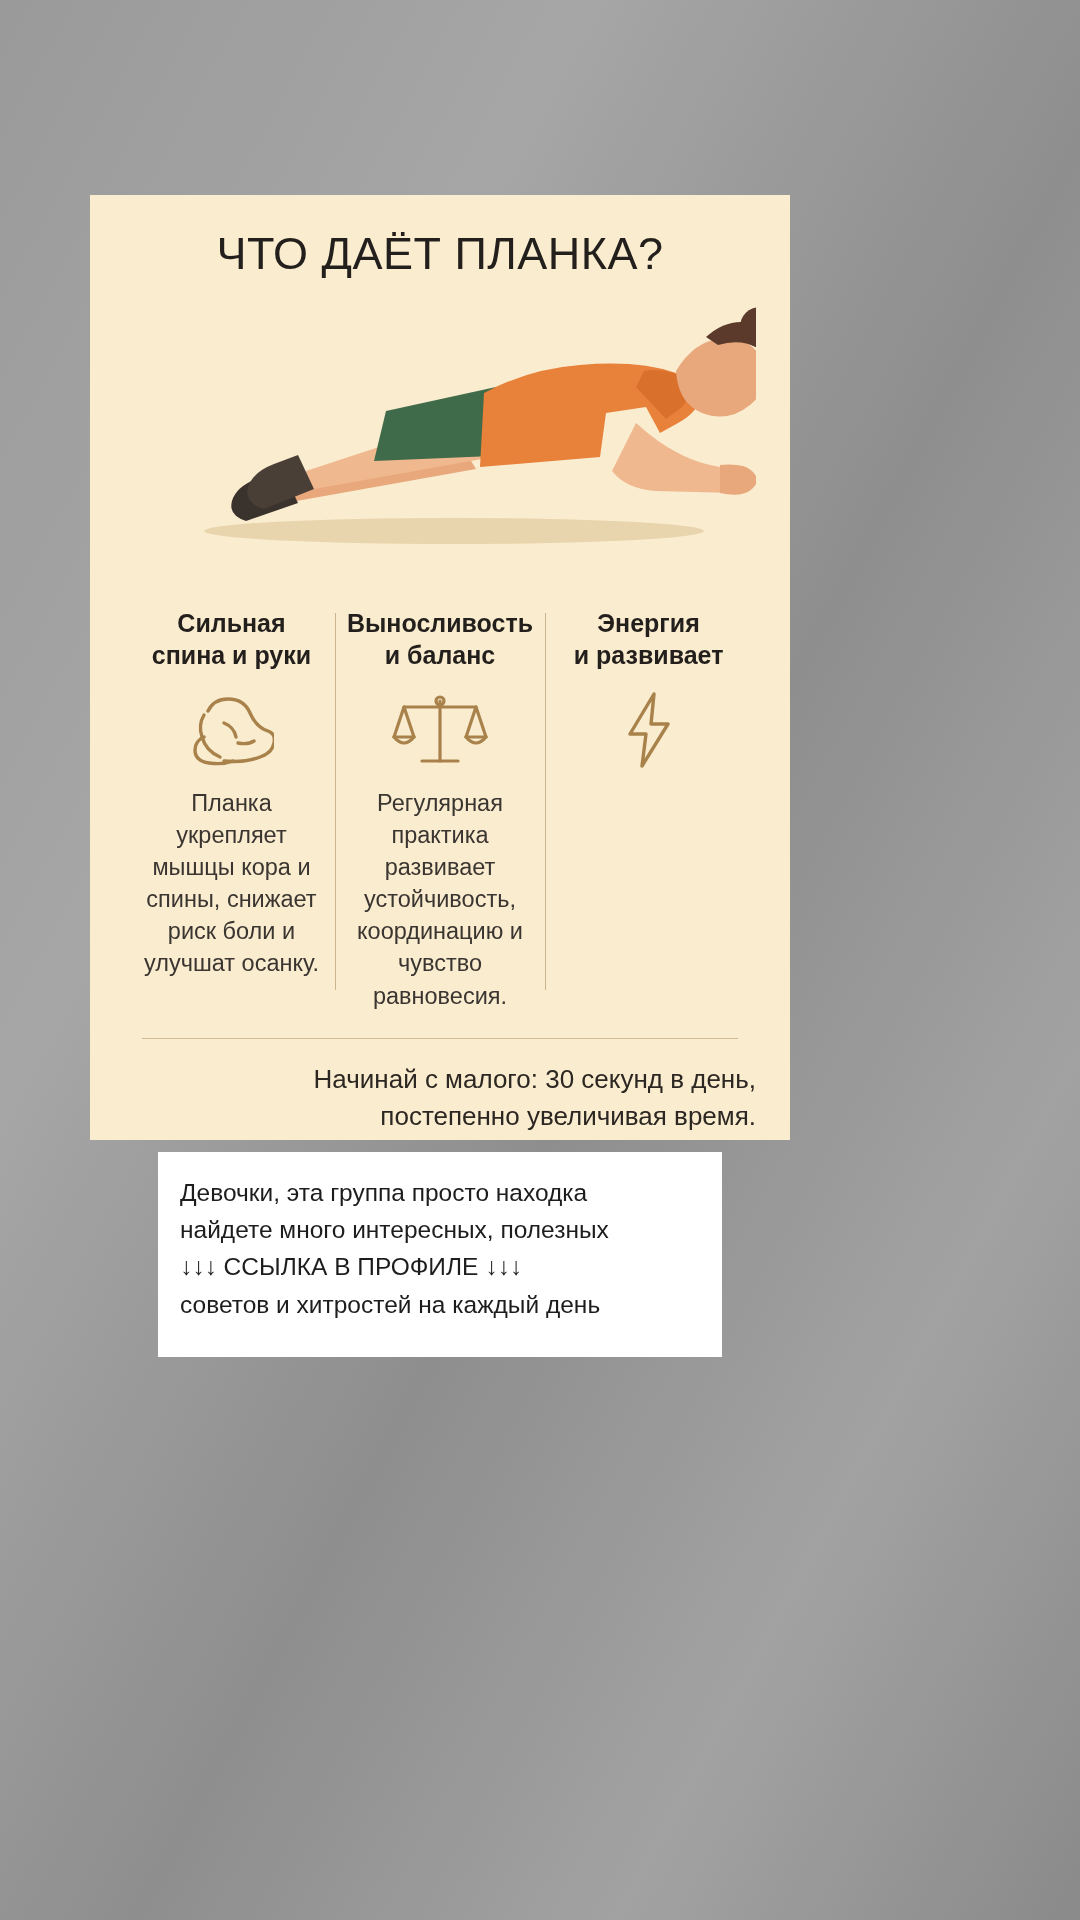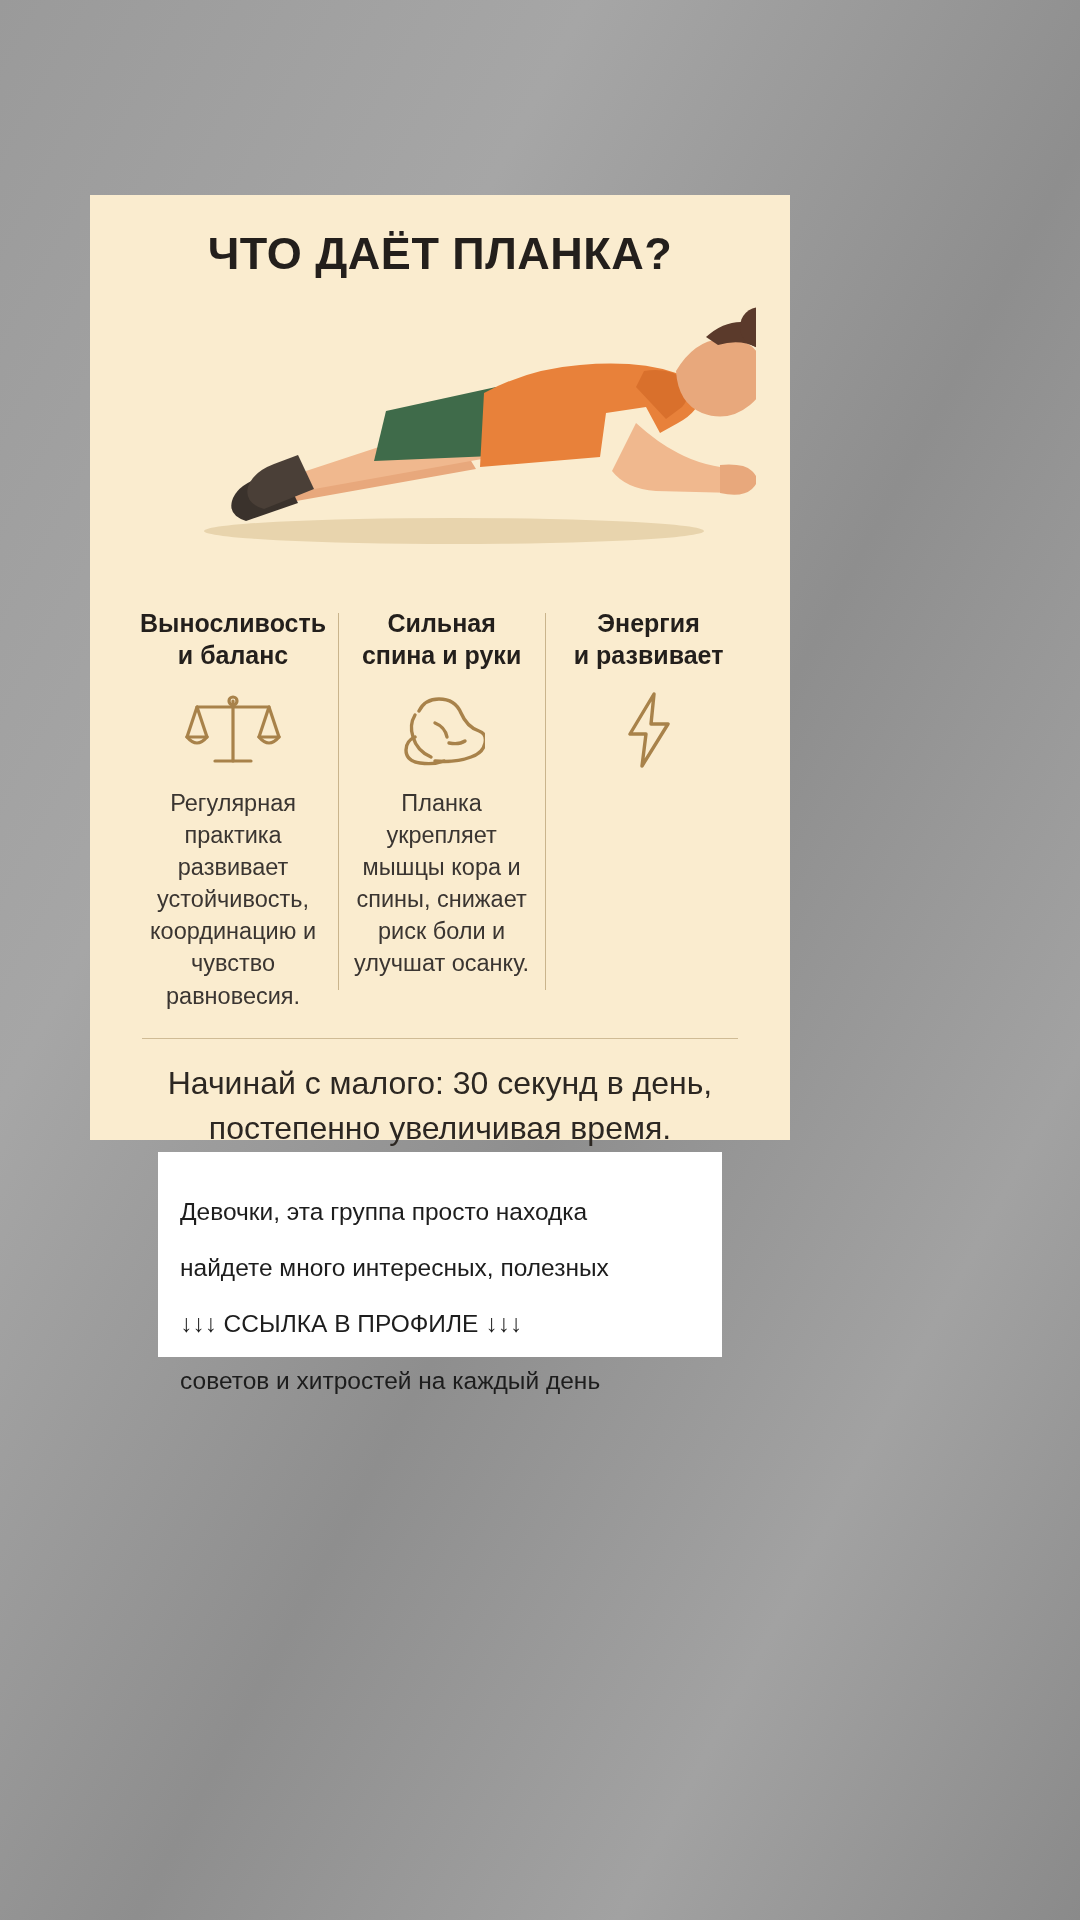--- a/index.html
+++ b/index.html
@@ -28,21 +28,21 @@
     top: 195px;
     width: 700px;
     height: 945px;
     background: #faeccf;
     padding: 0 34px;
   }
 
   .poster-title {
     text-align: center;
     font-size: 45px;
-    font-weight: bold;
+    font-weight: normal;
     letter-spacing: 0.5px;
     color: #231f1c;
     padding-top: 34px;
     line-height: 1.1;
   }
 
   
   .illustration {
     position: relative;
     width: 100%;
@@ -98,43 +98,42 @@
     color: #3a3531;
   }
 
   .divider {
     height: 1px;
     background: #cfbb95;
     margin: 26px 18px 0 18px;
   }
 
   .footnote {
-    text-align: center;
-    font-size: 32px;
+    text-align: right;
+    font-size: 26px;
     line-height: 1.42;
     color: #2c2722;
     margin-top: 22px;
   }
 
   
   .caption {
     position: absolute;
     left: 158px;
     top: 1152px;
     width: 564px;
     height: 205px;
     background: #ffffff;
     padding: 22px 22px 0 22px;
   }
 
   .caption p {
     font-size: 24.5px;
     line-height: 1.52;
     color: #1d1d1d;
-    margin-top: 19px;
   }
 </style>
 </head>
 <body>
 
 <div id="stage">
 
   <div class="poster">
 
     <div class="poster-title">ЧТО ДАЁТ ПЛАНКА?</div>
@@ -164,20 +163,37 @@
 
         <circle cx="636" cy="34" r="20" fill="#5b3a2b"></circle>
 
         <path d="M512 130 q22 20 42 30 q26 14 60 16 q16 1 16 12 q0 12 -18 12 l-80 -2 q-30 -2 -44 -20 z" fill="#f0b88e"></path>
 
         <path d="M596 172 q24 -2 32 6 q10 9 0 18 q-10 9 -32 4 z" fill="#e8a87c"></path>
       </svg>
     </div>
 
     <div class="columns">
+
+      <div class="col">
+        <div class="col-title">
+          <span>Сильная</span><br>
+          <span>спина и руки</span>
+        </div>
+        <div class="col-icon">
+          <svg width="86" height="78" viewBox="0 0 86 78" fill="none" stroke="#a8824a" stroke-width="3.4" stroke-linecap="round" stroke-linejoin="round">
+            <path d="M20 20 q6 -12 20 -12 q16 0 22 14 q6 14 18 18 q8 3 6 12 q-2 10 -14 14 q-16 6 -36 4"></path>
+            <path d="M16 24 q-6 10 -2 22 q4 14 18 20"></path>
+            <path d="M16 46 q-9 4 -9 13 q0 11 14 13 q14 2 24 -2"></path>
+            <path d="M36 32 q10 4 12 14"></path>
+            <path d="M50 52 q10 2 16 -2"></path>
+          </svg>
+        </div>
+        <div class="col-text">Планка укрепляет мышцы кора и спины, снижает риск боли и улучшат осанку.</div>
+      </div>
 
       <div class="col">
         <div class="col-title">
           <span>Выносливость</span><br>
           <span>и баланс</span>
         </div>
         <div class="col-icon">
           <svg width="96" height="78" viewBox="0 0 96 78" fill="none" stroke="#a8824a" stroke-width="3.2" stroke-linecap="round" stroke-linejoin="round">
             <line x1="48" y1="10" x2="48" y2="70"></line>
             <line x1="12" y1="16" x2="84" y2="16"></line>
@@ -187,37 +203,20 @@
             <path d="M84 16 L74 46 h20 z"></path>
             <path d="M74 46 q10 12 20 0"></path>
             <line x1="30" y1="70" x2="66" y2="70"></line>
           </svg>
         </div>
         <div class="col-text">Регулярная практика развивает устойчивость, координацию и чувство равновесия.</div>
       </div>
 
       <div class="col">
         <div class="col-title">
-          <span>Сильная</span><br>
-          <span>спина и руки</span>
-        </div>
-        <div class="col-icon">
-          <svg width="86" height="78" viewBox="0 0 86 78" fill="none" stroke="#a8824a" stroke-width="3.4" stroke-linecap="round" stroke-linejoin="round">
-            <path d="M20 20 q6 -12 20 -12 q16 0 22 14 q6 14 18 18 q8 3 6 12 q-2 10 -14 14 q-16 6 -36 4"></path>
-            <path d="M16 24 q-6 10 -2 22 q4 14 18 20"></path>
-            <path d="M16 46 q-9 4 -9 13 q0 11 14 13 q14 2 24 -2"></path>
-            <path d="M36 32 q10 4 12 14"></path>
-            <path d="M50 52 q10 2 16 -2"></path>
-          </svg>
-        </div>
-        <div class="col-text">Планка укрепляет мышцы кора и спины, снижает риск боли и улучшат осанку.</div>
-      </div>
-
-      <div class="col">
-        <div class="col-title">
           <span>Энергия</span><br>
           <span>и развивает</span>
         </div>
         <div class="col-icon">
           <svg width="58" height="80" viewBox="0 0 58 80" fill="none" stroke="#a8824a" stroke-width="3.4" stroke-linecap="round" stroke-linejoin="round">
             <path d="M34 4 L10 44 h16 L22 76 L48 34 H31 z"></path>
           </svg>
         </div>
       </div>
 

